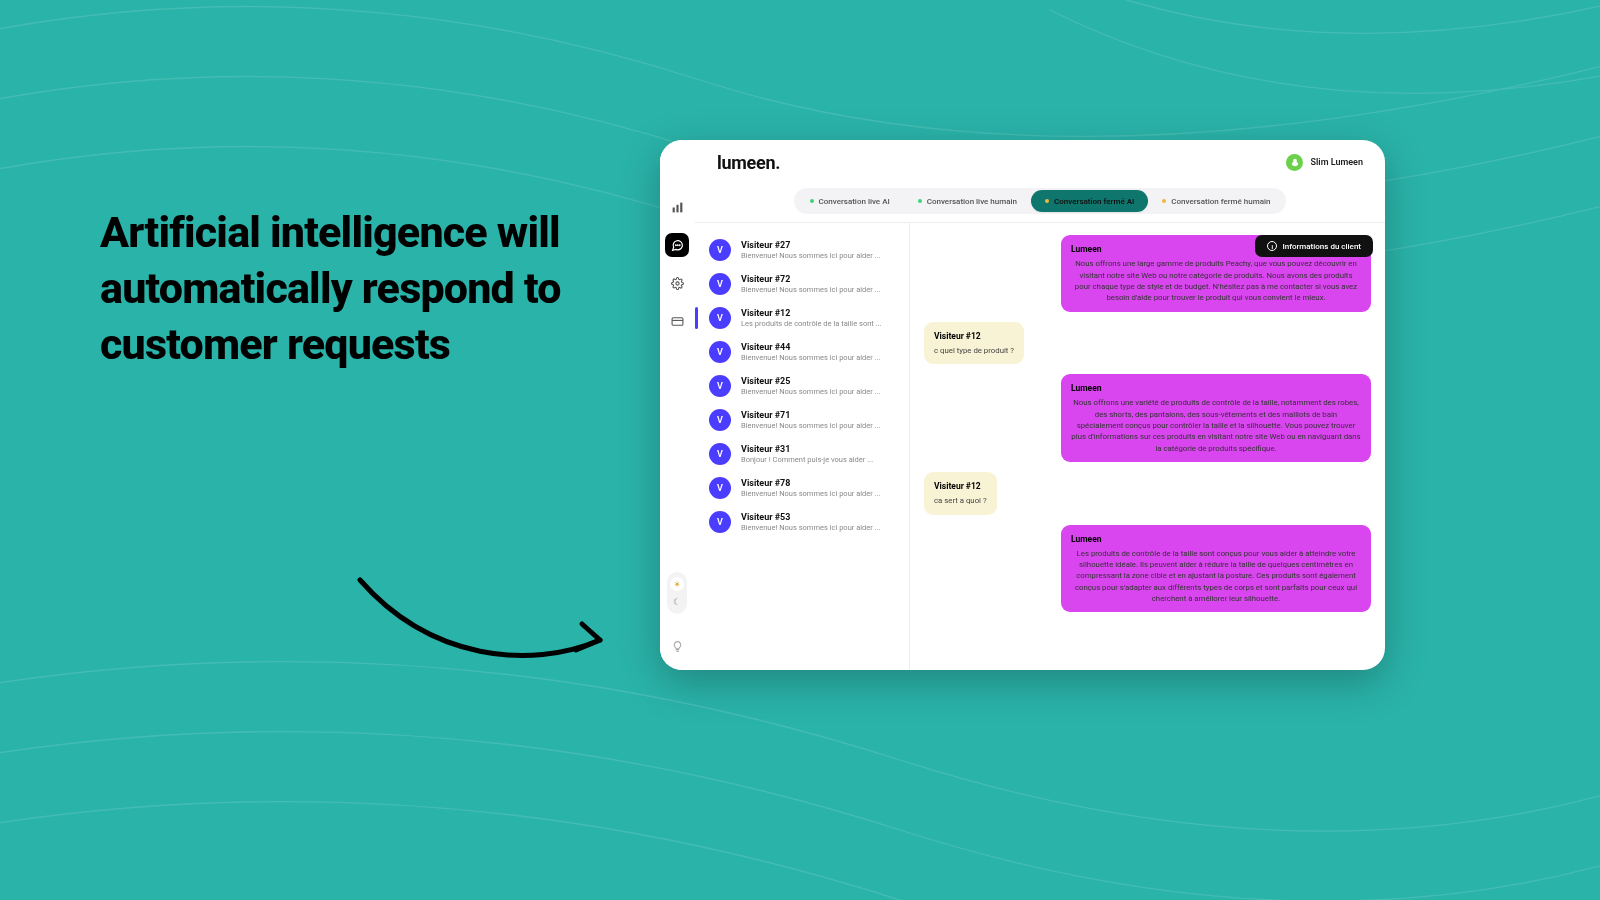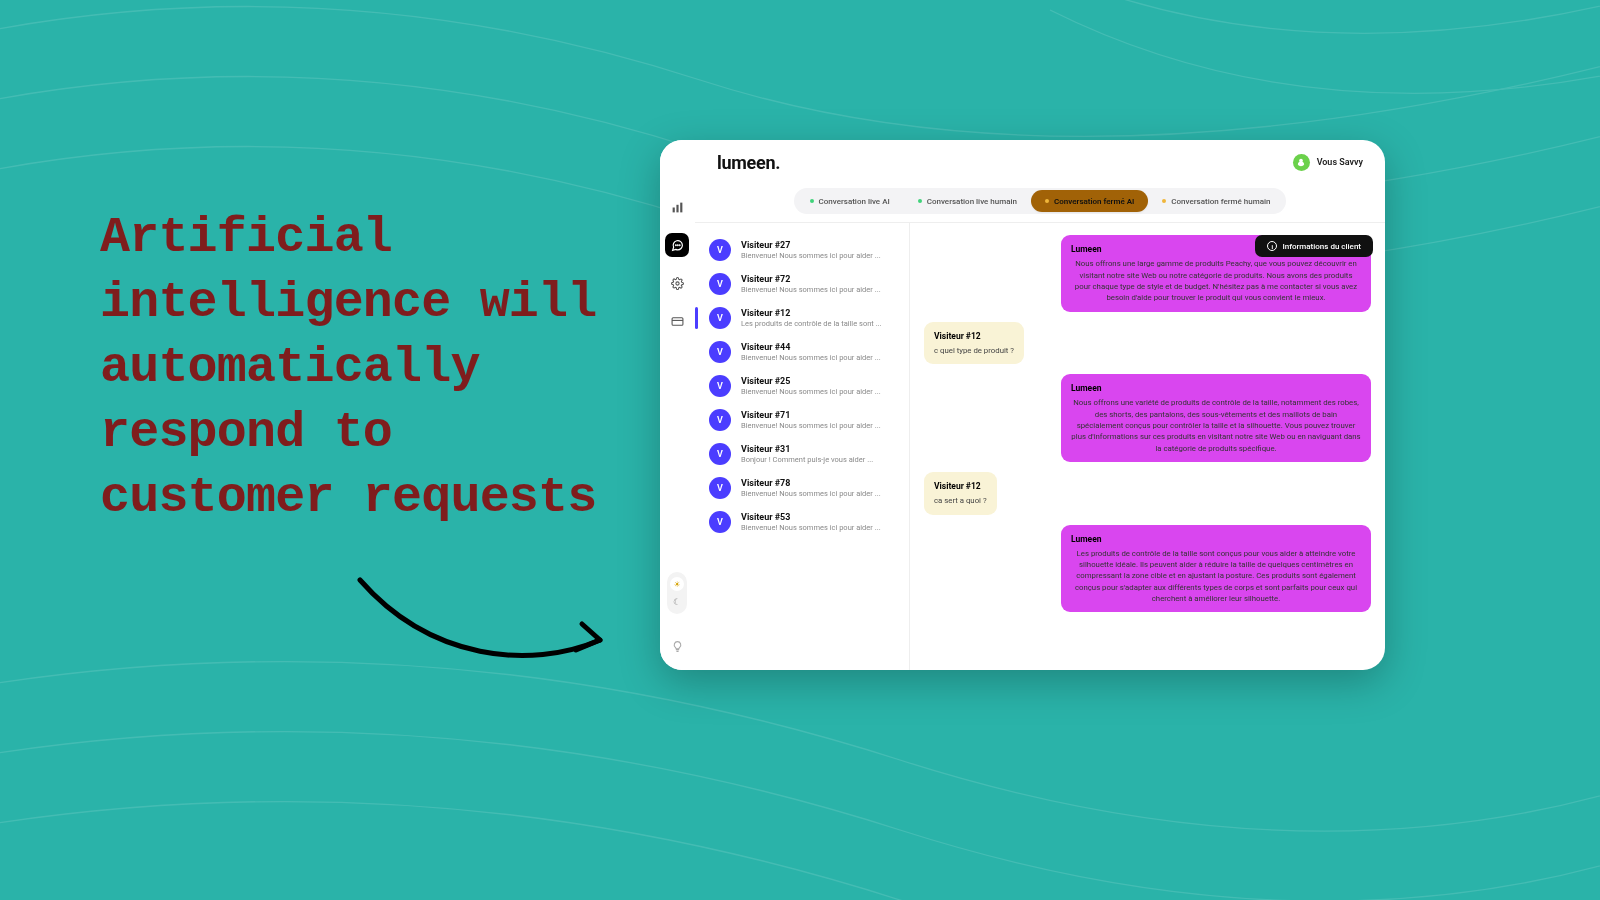--- a/index.html
+++ b/index.html
@@ -14,25 +14,24 @@
   
   .bg-waves {
     position:absolute; inset:0; pointer-events:none; opacity:0.12;
   }
   .headline {
     position: absolute;
     left: 100px;
     top: 205px;
     width: 520px;
     font-weight: 800;
-    font-size: 50px;
+    font-size: 43px;
     line-height: 1.3;
-    color: #7f1d1d;
+    color: #000000;
     letter-spacing: -0.8px;
-    font-family: Liberation Mono, monospace;
   }
   .arrow-wrap {
     position:absolute; left:350px; top:560px; width:280px; height:120px;
   }
   .app {
     position: absolute;
     left: 660px;
     top: 140px;
     width: 725px;
     height: 530px;
@@ -91,21 +90,21 @@
     background:#f3f3f5; border-radius:18px; height:26px;
     display:flex; align-items:center; padding:2px; gap:0;
   }
   .tab {
     padding: 0 14px; height:22px; border-radius:14px;
     display:flex; align-items:center; gap:5px;
     font-size:8px; font-weight:500; color:#555; cursor:pointer;
     white-space:nowrap;
   }
   .tab .dot { width:4px; height:4px; border-radius:50%; }
-  .tab.active { background:#a16207; color:#111; box-shadow:0 1px 2px rgba(0,0,0,0.06); font-weight:600;}
+  .tab.active { background:#0f766e; color:#111; box-shadow:0 1px 2px rgba(0,0,0,0.06); font-weight:600;}
   .content { flex:1; display:flex; border-top:1px solid #eee; overflow:hidden;}
   .convo-list {
     width:215px; border-right:1px solid #eee; overflow-y:auto;
     padding: 10px 0;
   }
   .convo-item {
     display:flex; align-items:center; gap:10px;
     padding: 6px 12px 6px 14px;
     cursor:pointer; position:relative;
   }
@@ -223,21 +222,21 @@
 
   <div class="main">
     <div class="topbar">
       <div class="brand">lumeen.</div>
       <div class="user-pill">
         <div class="user-avatar">
           <svg viewBox="0 0 24 24">
               <path d="M15.5 11.3c.6-.8 1-1.8 1-2.8 0-2.5-2-4.5-4.5-4.5S7.5 6 7.5 8.5c0 1 .4 2 1 2.8-2.4 1.2-4 3.6-4 6.4 0 .2 0 .3 0 .5C6 20.4 8.8 22 12 22s6-1.6 7.5-3.8c0-.2 0-.3 0-.5 0-2.8-1.6-5.2-4-6.4z" fill="#fff"></path>
             </svg>
         </div>
-        <div class="user-name">Vous Savvy</div>
+        <div class="user-name">Slim Lumeen</div>
       </div>
     </div>
 
     <div class="tabbar-row">
       <div class="tabbar" id="tabbar">
           <div class="tab">
             <span class="dot" style="background: rgb(64, 211, 122);"></span>
             <span>Conversation live AI</span>
           </div>
           <div class="tab">

